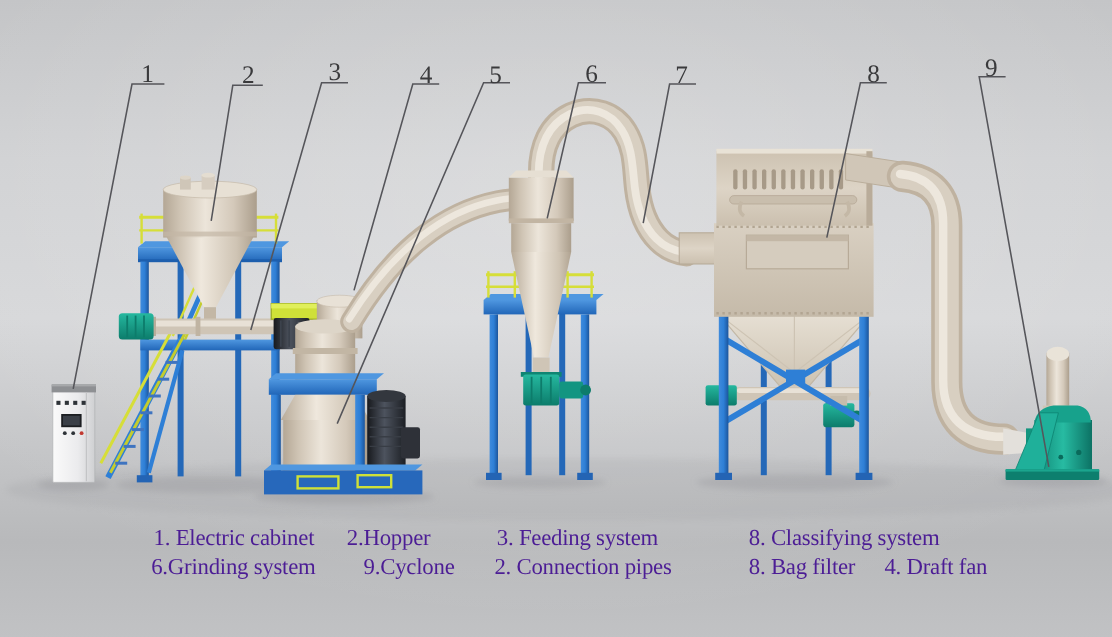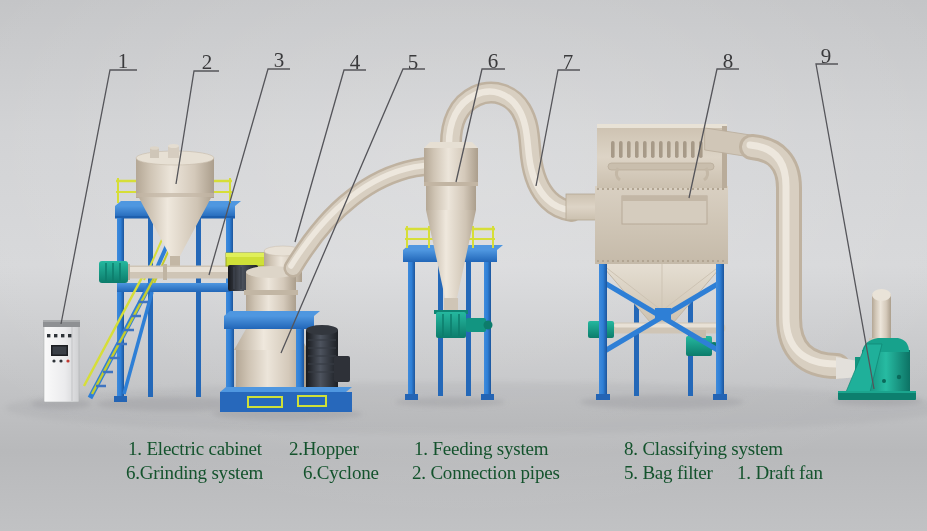--- a/index.html
+++ b/index.html
@@ -2,21 +2,21 @@
 <html><head>
 <meta charset="utf-8">
 <style>
   html,body{margin:0;padding:0;background:#b9babc;}
   .stage{position:relative;width:927px;height:531px;overflow:hidden;
          font-family:"Liberation Serif", serif;}
   .stage svg{position:absolute;left:0;top:0;}
   .callout{position:absolute;transform:translateX(-50%);font-size:21px;
            color:#3a3a3c;line-height:1;user-select:none;}
   .legend-item{position:absolute;font-size:19px;letter-spacing:-0.2px;
-           color:#14532d;line-height:1.1;white-space:nowrap;}
+           color:#4c1d95;line-height:1.1;white-space:nowrap;}
 </style>
 </head>
 <body>
 
 <div class="stage">
 
 <svg width="927" height="531" viewBox="0 0 927 531">
   <defs>
     <linearGradient id="bgV" x1="0" y1="0" x2="0" y2="1">
       <stop offset="0" stop-color="#c3c4c6"></stop>
@@ -377,22 +377,22 @@
 <span class="callout" style="left:355px;top:52px">4</span>
 <span class="callout" style="left:413px;top:52px">5</span>
 <span class="callout" style="left:493px;top:51px">6</span>
 <span class="callout" style="left:568px;top:52px">7</span>
 <span class="callout" style="left:728px;top:51px">8</span>
 <span class="callout" style="left:826px;top:46px">9</span>
 
 <div>
   <span class="legend-item" style="left:128px;top:439px">1. Electric cabinet</span>
   <span class="legend-item" style="left:289px;top:439px">2.Hopper</span>
-  <span class="legend-item" style="left:414px;top:439px">1. Feeding system</span>
+  <span class="legend-item" style="left:414px;top:439px">3. Feeding system</span>
   <span class="legend-item" style="left:624px;top:439px">8. Classifying system</span>
   <span class="legend-item" style="left:126px;top:463px">6.Grinding system</span>
-  <span class="legend-item" style="left:303px;top:463px">6.Cyclone</span>
+  <span class="legend-item" style="left:303px;top:463px">9.Cyclone</span>
   <span class="legend-item" style="left:412px;top:463px">2. Connection pipes</span>
-  <span class="legend-item" style="left:624px;top:463px">5. Bag filter</span>
-  <span class="legend-item" style="left:737px;top:463px">1. Draft fan</span>
+  <span class="legend-item" style="left:624px;top:463px">8. Bag filter</span>
+  <span class="legend-item" style="left:737px;top:463px">4. Draft fan</span>
 </div>
 
 </div>
 
 </body></html>

